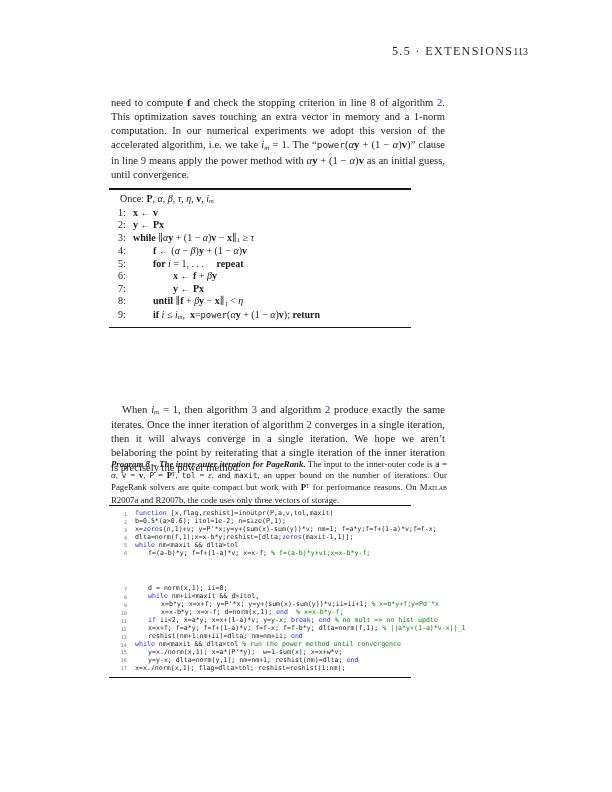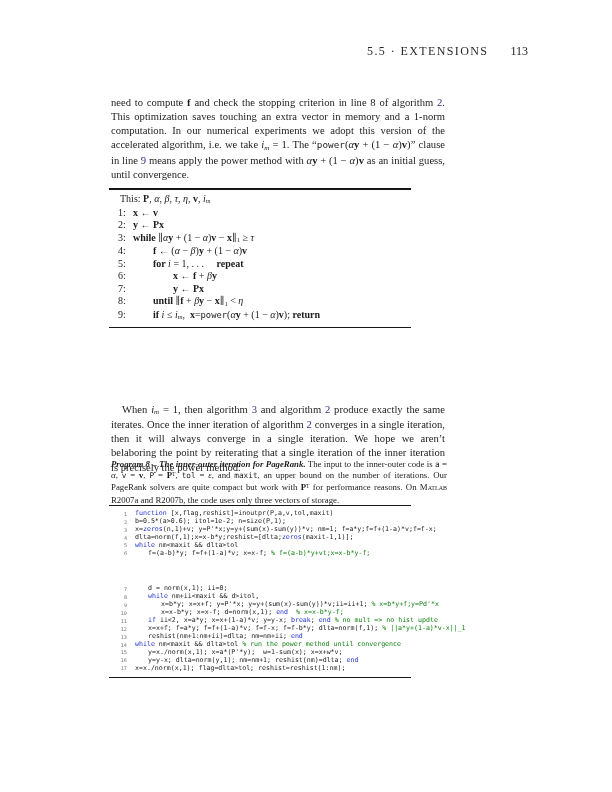--- a/index.html
+++ b/index.html
@@ -2,21 +2,21 @@
 <html><head>
 <meta charset="utf-8">
 <style>
   html,body{margin:0;padding:0;background:#ffffff;}
   .page{position:relative;width:612px;height:792px;background:#ffffff;overflow:hidden;
         font-family:"Liberation Serif","DejaVu Serif",serif;color:#1c1c1c;}
 
   
   .header{position:absolute;top:41px;left:0;width:528px;text-align:right;}
   .running-head{font-size:12px;letter-spacing:1.4px;color:#2a2a2a;}
-  .page-num{font-size:12px;margin-left:22px;color:#1c1c1c;}
+  .page-num{font-size:10px;color:#1c1c1c;}
 
   
   .para{position:absolute;left:111px;width:334px;text-align:justify;
         font-size:10.6px;line-height:14.3px;}
   .para1{top:85px;}
   .para2{top:392px;text-indent:11px;}
 
   
   .algo{position:absolute;top:184px;left:109px;width:302px;}
   .algo-caption{text-align:center;font-size:8.6px;line-height:11px;}
@@ -57,21 +57,21 @@
 <div class="page">
 
   <div class="header">
     <span class="running-head">5.5 · EXTENSIONS</span><span class="page-num">113</span>
   </div>
 
   <p class="para para1"><span>need to compute </span><span class="b">f</span><span> and check the stopping criterion in line 8 of algorithm </span><span class="ref">2</span><span>. This optimization saves touching an extra vector in memory and a 1-norm computation.  In our numerical experiments we adopt this version of the accelerated algorithm, i.e. we take </span><span class="i">i</span><span class="i sub">m</span><span> = 1. The “</span><span class="m">power</span><span>(</span><span class="i">α</span><span class="b">y</span><span> + (1 − </span><span class="i">α</span><span>)</span><span class="b">v</span><span>)” clause in line </span><span class="ref">9</span><span> means apply the power method with </span><span class="i">α</span><span class="b">y</span><span> + (1 − </span><span class="i">α</span><span>)</span><span class="b">v</span><span> as an initial guess, until convergence.</span></p>
 
   <div class="algo">
     <div class="algo-body">
-        <div class="alg-line" style="padding-left: 11px;"><span>This: </span><span class="b">P</span><span>, </span><span class="i">α</span><span>, </span><span class="i">β</span><span>, </span><span class="i">τ</span><span>, </span><span class="i">η</span><span>, </span><span class="b">v</span><span>, </span><span class="i">i</span><span class="i sub">m</span></div>
+        <div class="alg-line" style="padding-left: 11px;"><span>Once: </span><span class="b">P</span><span>, </span><span class="i">α</span><span>, </span><span class="i">β</span><span>, </span><span class="i">τ</span><span>, </span><span class="i">η</span><span>, </span><span class="b">v</span><span>, </span><span class="i">i</span><span class="i sub">m</span></div>
         <div class="alg-line" style="padding-left: 24px;"><span class="alg-num">1:</span><span class="b">x</span><span> ← </span><span class="b">v</span></div>
         <div class="alg-line" style="padding-left: 24px;"><span class="alg-num">2:</span><span class="b">y</span><span> ← </span><span class="b">Px</span></div>
         <div class="alg-line" style="padding-left: 24px;"><span class="alg-num">3:</span><span class="b">while </span><span>∥</span><span class="i">α</span><span class="b">y</span><span> + (1 − </span><span class="i">α</span><span>)</span><span class="b">v</span><span> − </span><span class="b">x</span><span>∥</span><span class="sub">1</span><span> ≥ </span><span class="i">τ</span></div>
         <div class="alg-line" style="padding-left: 44px;"><span class="alg-num">4:</span><span class="b">f</span><span> ← (</span><span class="i">α</span><span> − </span><span class="i">β</span><span>)</span><span class="b">y</span><span> + (1 − </span><span class="i">α</span><span>)</span><span class="b">v</span></div>
         <div class="alg-line" style="padding-left: 44px;"><span class="alg-num">5:</span><span class="b">for </span><span class="i">i</span><span> = 1, . . .     </span><span class="b">repeat</span></div>
         <div class="alg-line" style="padding-left: 64px;"><span class="alg-num">6:</span><span class="b">x</span><span> ← </span><span class="b">f</span><span> + </span><span class="i">β</span><span class="b">y</span></div>
         <div class="alg-line" style="padding-left: 64px;"><span class="alg-num">7:</span><span class="b">y</span><span> ← </span><span class="b">Px</span></div>
         <div class="alg-line" style="padding-left: 44px;"><span class="alg-num">8:</span><span class="b">until </span><span>∥</span><span class="b">f</span><span> + </span><span class="i">β</span><span class="b">y</span><span> − </span><span class="b">x</span><span>∥</span><span class="sub">1</span><span> &lt; </span><span class="i">η</span></div>
         <div class="alg-line" style="padding-left: 44px;"><span class="alg-num">9:</span><span class="b">if </span><span class="i">i</span><span> ≤ </span><span class="i">i</span><span class="i sub">m</span><span>,  </span><span class="b">x</span><span>=</span><span class="m">power</span><span>(</span><span class="i">α</span><span class="b">y</span><span> + (1 − </span><span class="i">α</span><span>)</span><span class="b">v</span><span>); </span><span class="b">return</span></div>
       </div>

